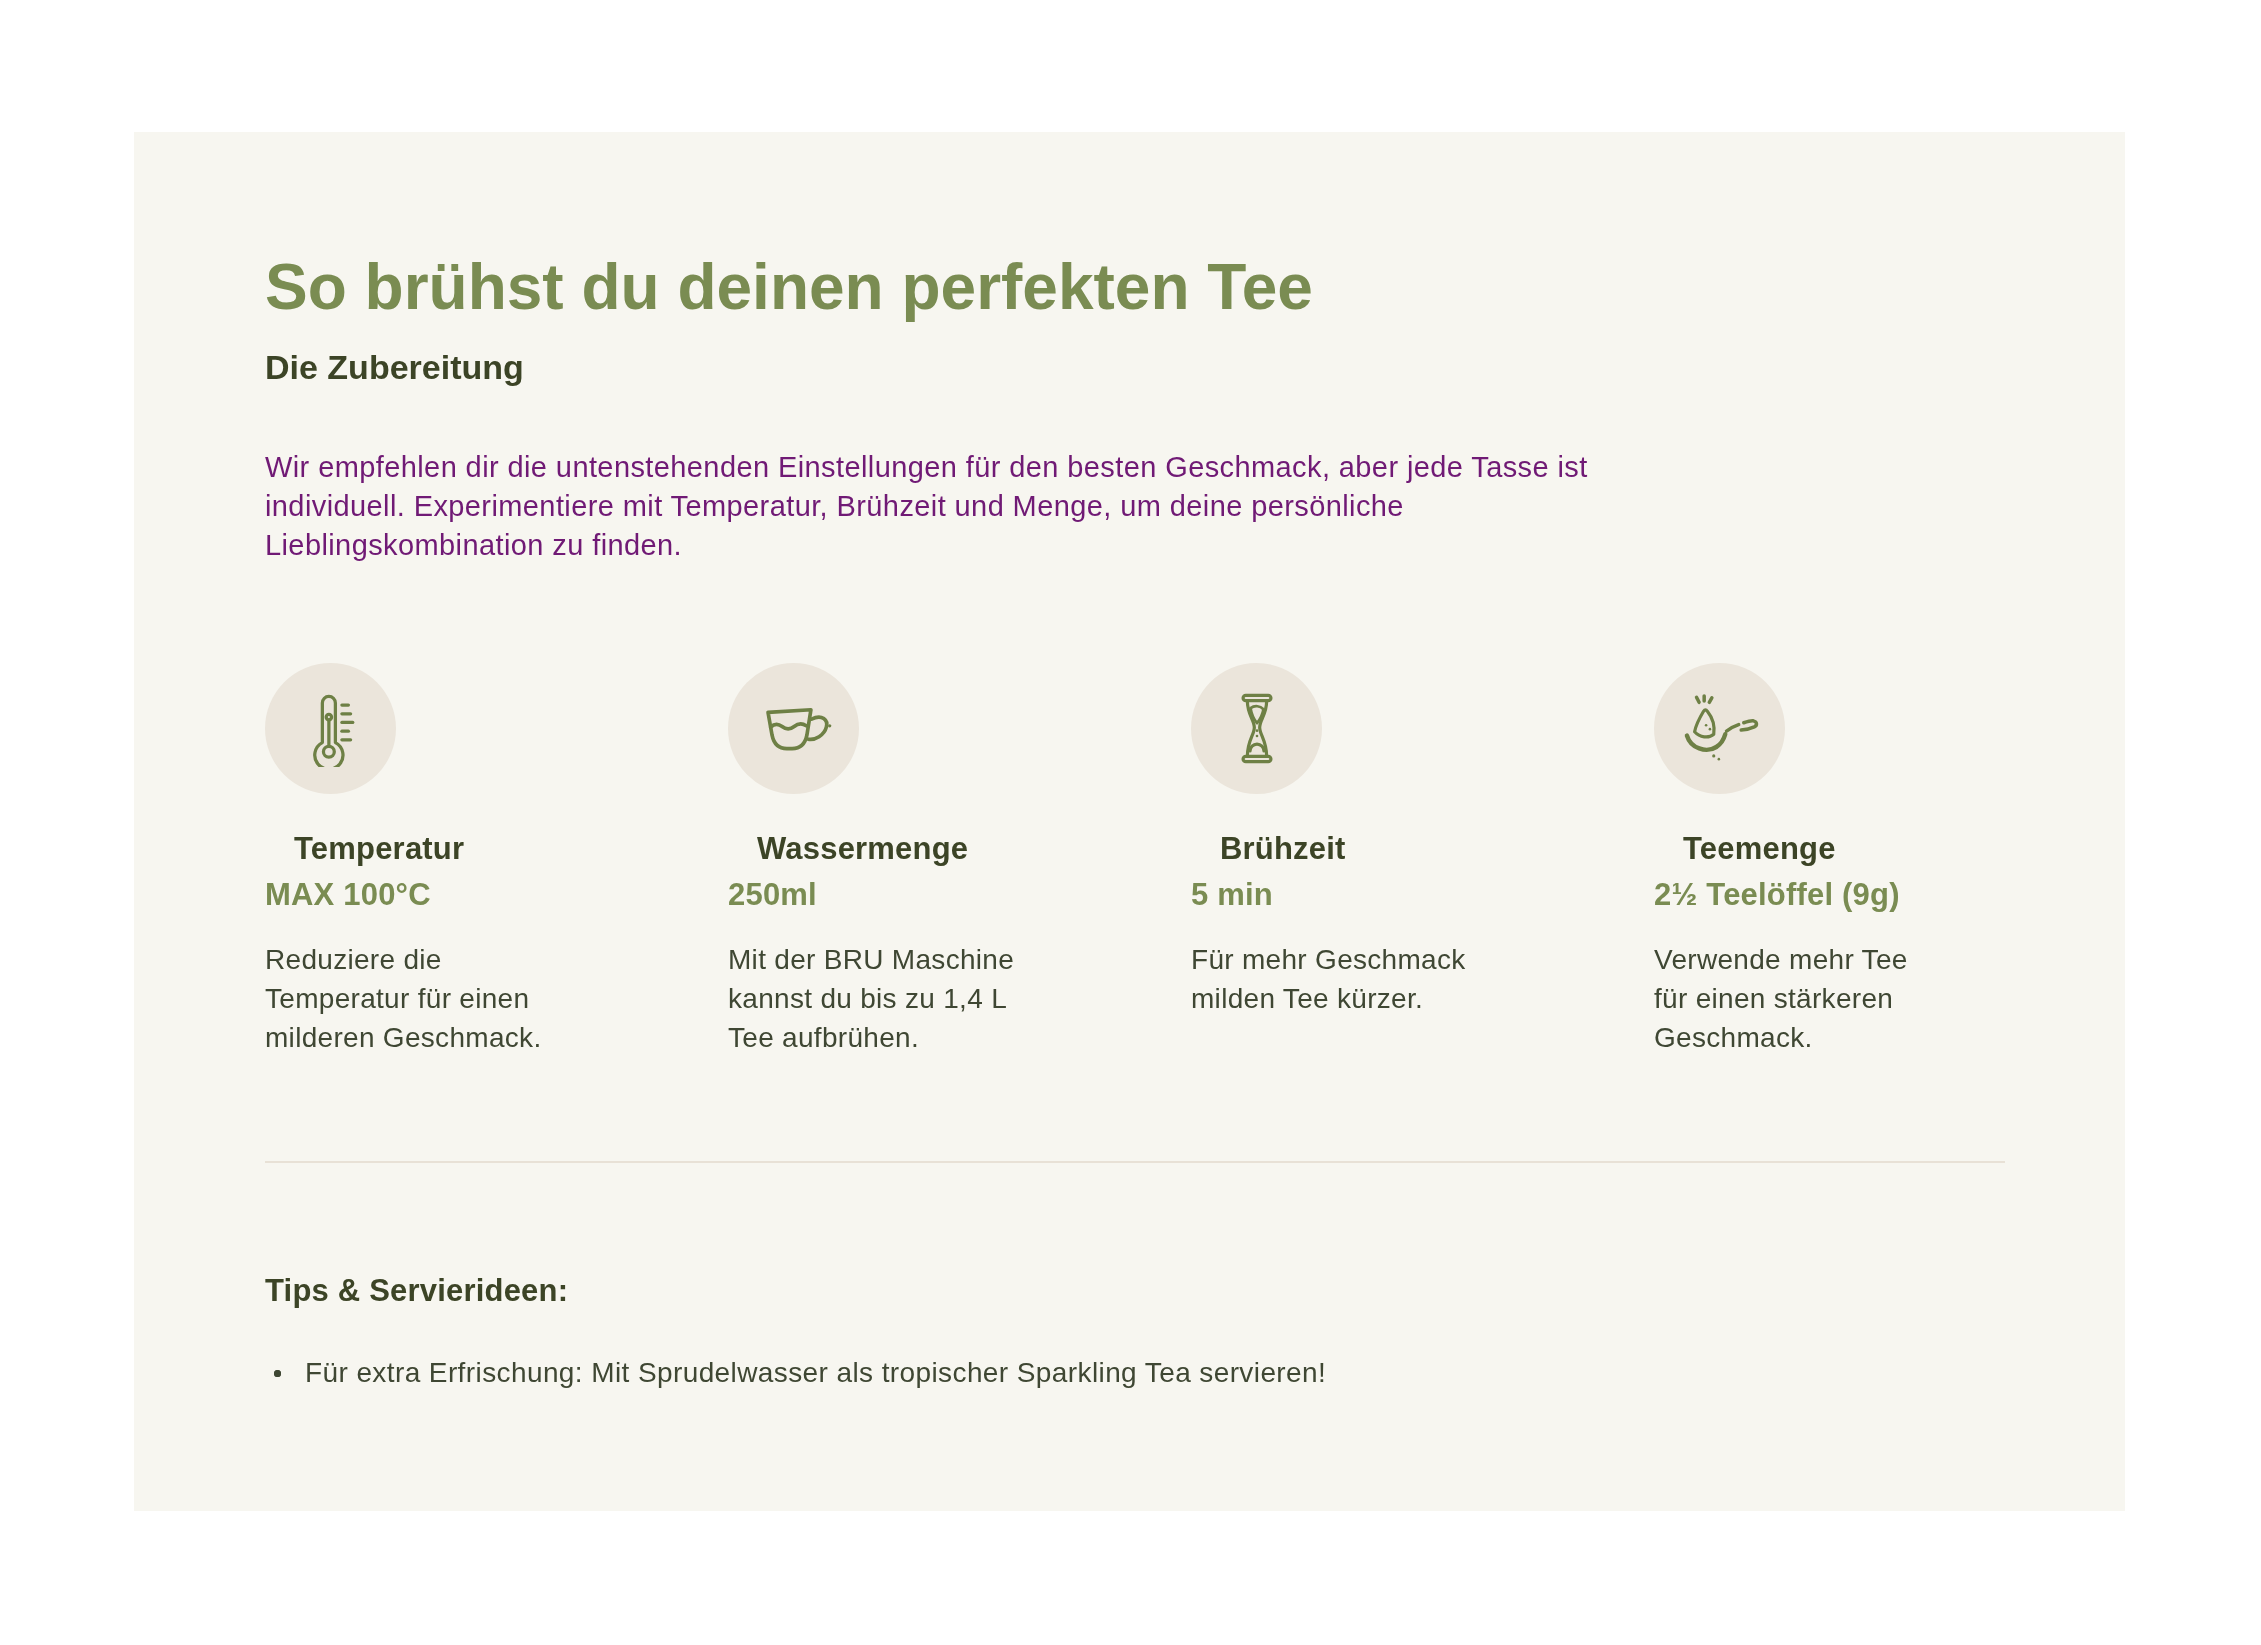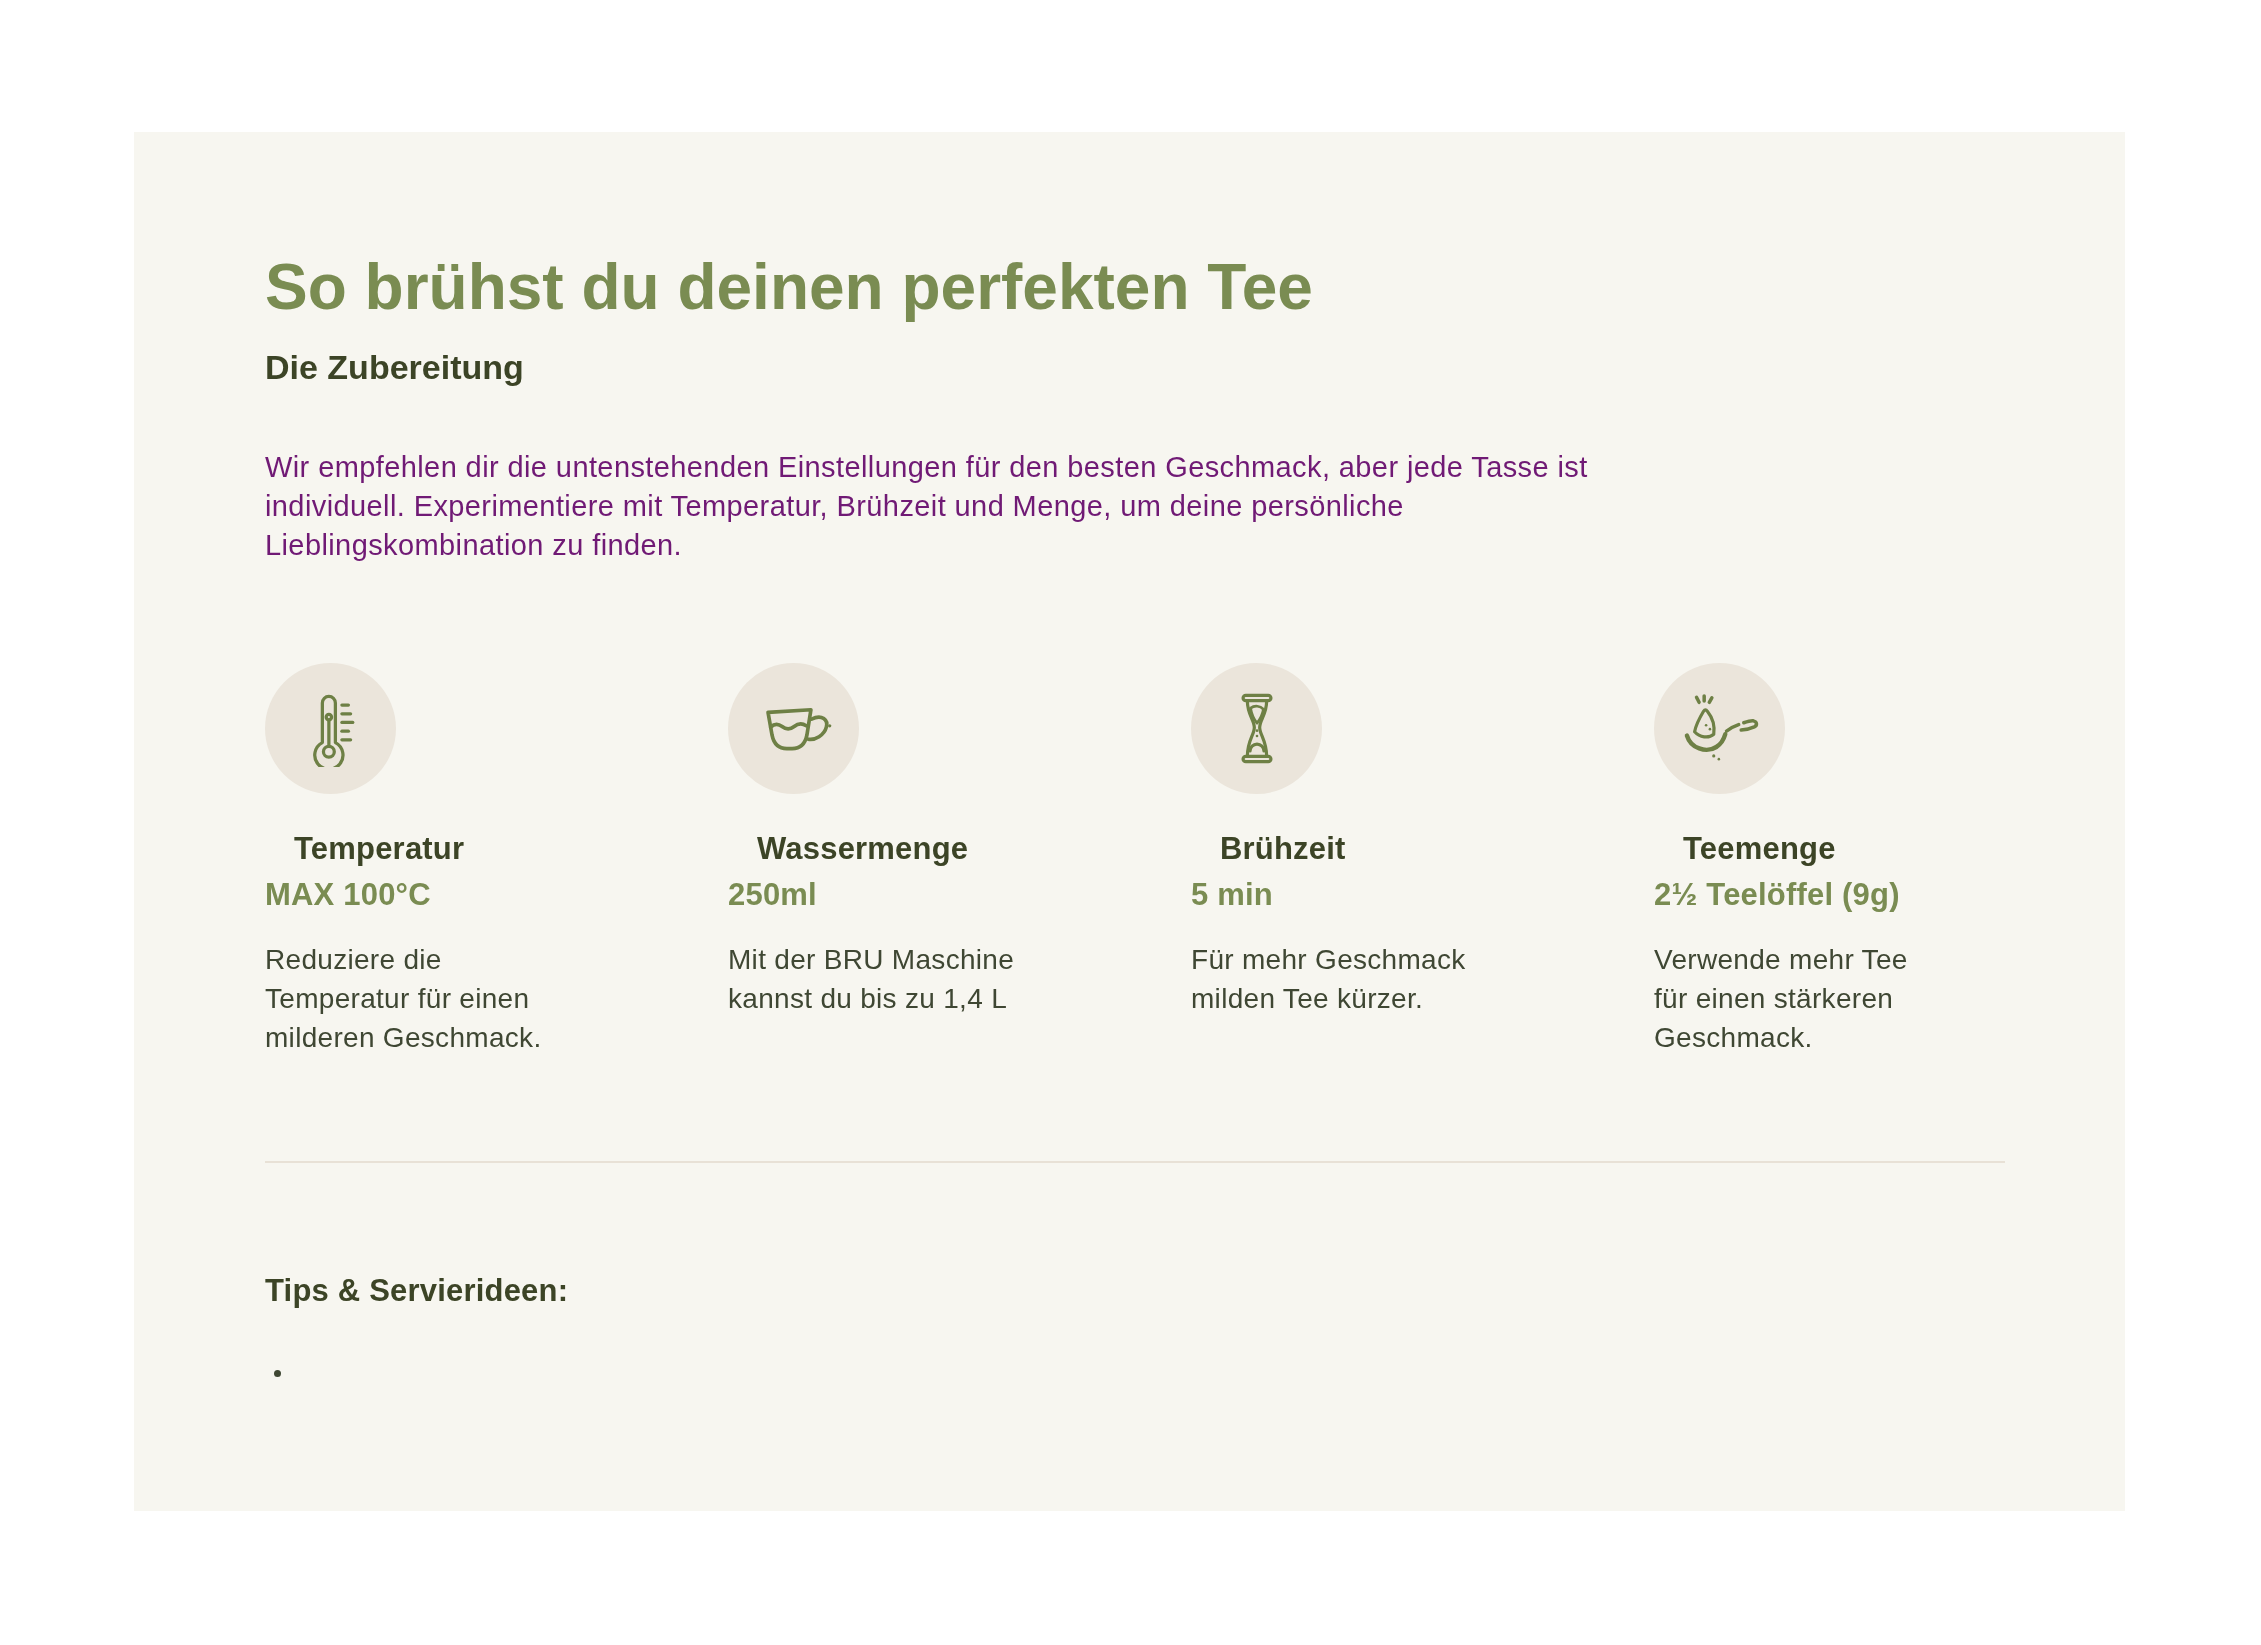--- a/index.html
+++ b/index.html
@@ -160,20 +160,21 @@
             <path d="M26 48 Q34 40 43 47 Q52 54 61 47 Q70 40 79 46"></path>
             <path d="M87 36 C103 28 112 38 109 48 C106 60 92 68 82 66"></path>
             <circle cx="114" cy="46" r="2.5" fill="#6e8045" stroke="none"></circle>
           </svg>
         </div>
         <div class="setting-label">Wassermenge</div>
         <div class="setting-value">250ml</div>
         <div class="setting-desc">
           <div>Mit der BRU Maschine</div>
           <div>kannst du bis zu 1,4 L</div>
+          <div>Tee aufbrühen.</div>
         </div>
       </div>
 
       <div class="col">
         <div class="circle">
           <svg class="icon-svg" width="54" height="75" viewBox="0 0 100 140" fill="none" stroke="#6e8045" stroke-width="6" stroke-linecap="round" stroke-linejoin="round">
             <rect x="24" y="8" width="52" height="10" rx="5"></rect>
             <rect x="24" y="122" width="52" height="10" rx="5"></rect>
             <path d="M32 18 C32 44 45 54 45 68 C45 82 32 92 32 122"></path>
             <path d="M68 18 C68 44 55 54 55 68 C55 82 68 92 68 122"></path>
@@ -219,17 +220,21 @@
     </div>
 
     <div class="divider"></div>
 
     <div class="tips-heading">Tips &amp; Servierideen:</div>
 
     <ul class="tips-list">
       <li>
         <span class="bullet-dot"></span>
       </li>
+      <li>
+        <span class="bullet-dot"></span>
+        <span>Für extra Erfrischung: Mit Sprudelwasser als tropischer Sparkling Tea servieren!</span>
+      </li>
     </ul>
 
   </div>
 </div>
 
 
 </body></html>

